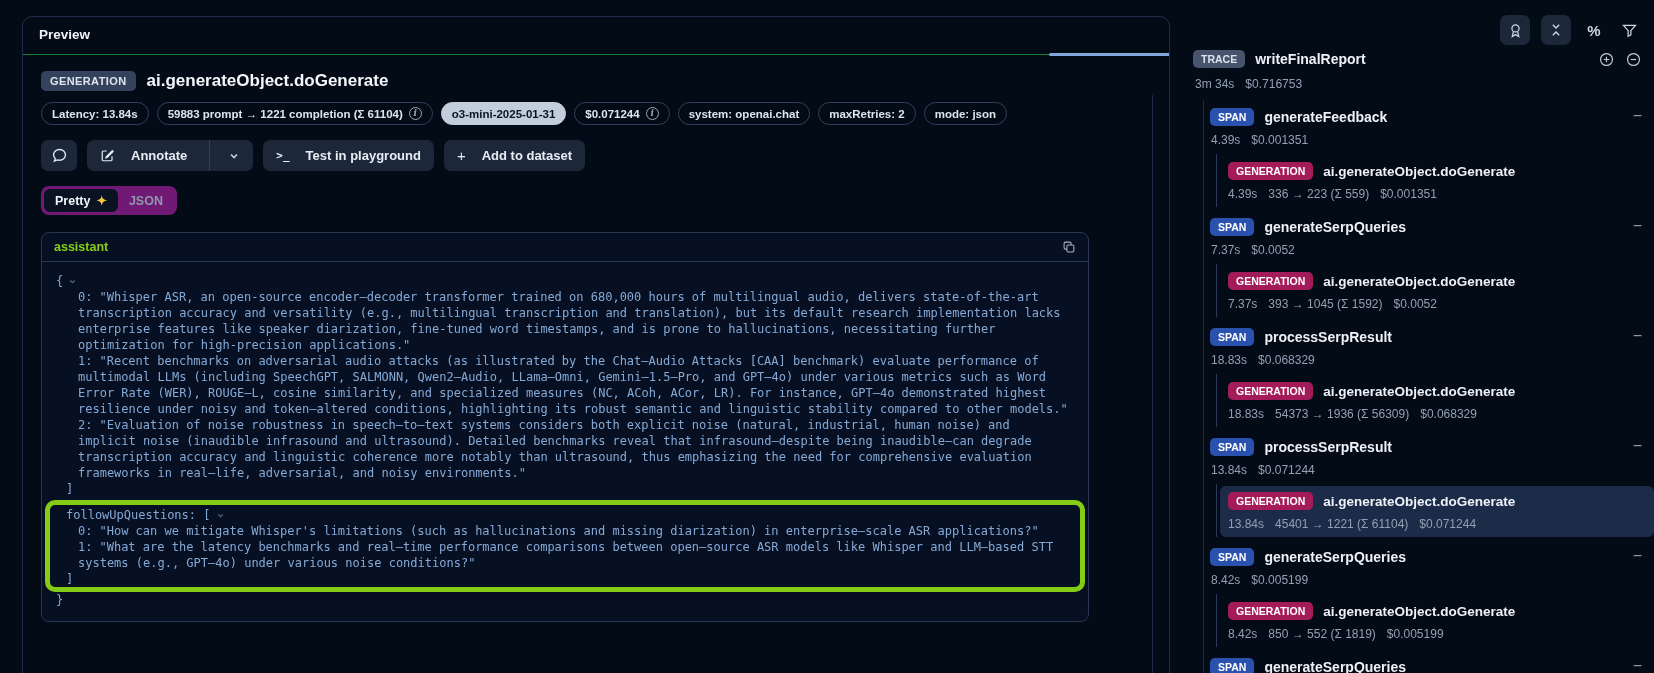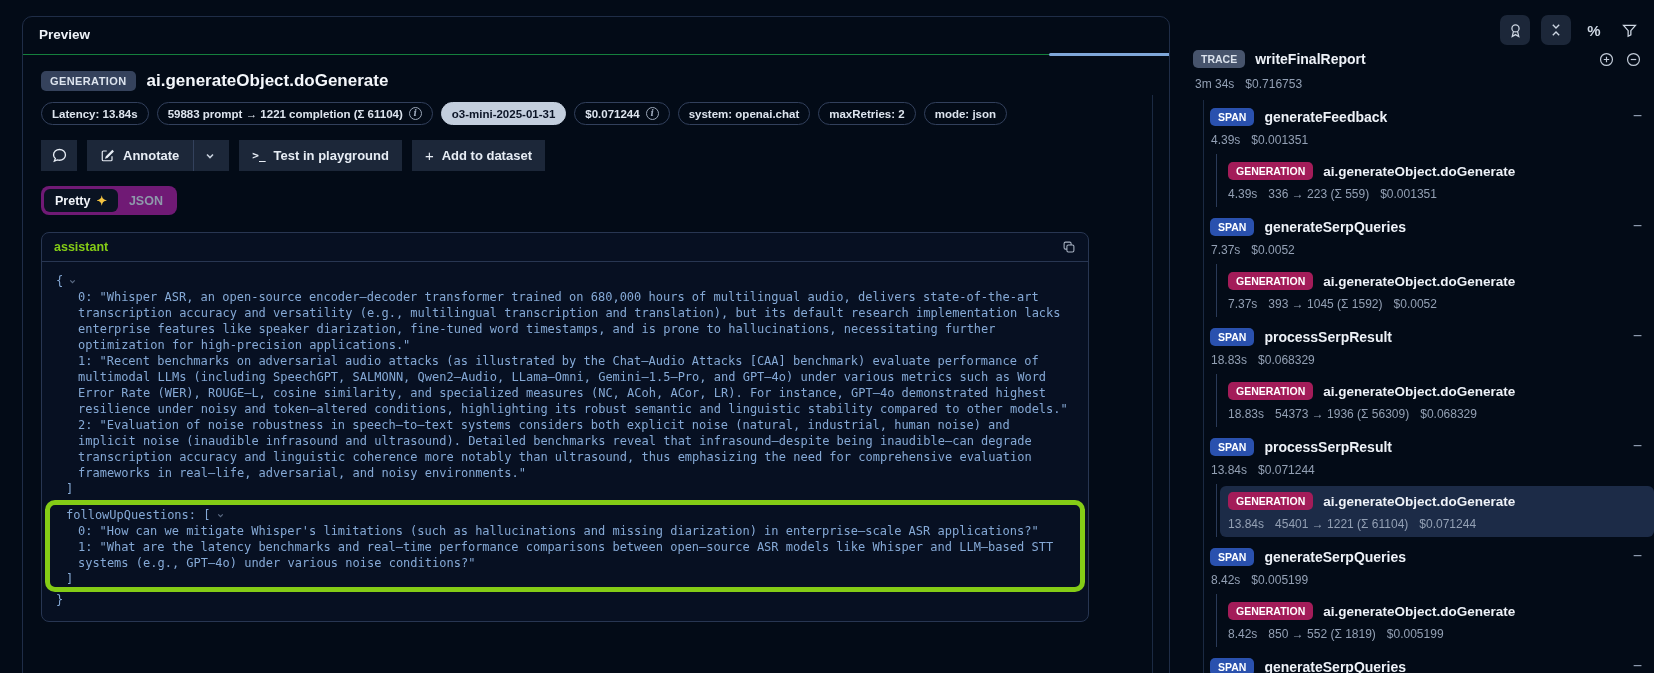--- a/index.html
+++ b/index.html
@@ -29,22 +29,22 @@
 
   .pill-row { margin-top:11px; display:flex; gap:8px; align-items:center; }
   .pill { border:1px solid #32405c; border-radius:12px; padding:3px 10px; height:23px;
     font-size:11.5px; font-weight:700; color:#dde4ee; display:flex; align-items:center; gap:6px; }
   .pill.model { background:#c3cedd; color:#0b1426; border-color:#c3cedd; }
   .info-ic { width:13px; height:13px; border:1.2px solid #9aa6b8; border-radius:50%;
     font-size:9px; line-height:11px; text-align:center; color:#9aa6b8; font-weight:700;
     font-family:"DejaVu Serif", serif; font-style:italic; }
 
   .btn-row { margin-top:15px; display:flex; gap:10px; align-items:stretch; }
-  .btn { background:#1c2739; border-radius:0; padding:0 13px; height:31px; font-size:13px;
-    font-weight:600; color:#e7edf5; display:flex; align-items:center; gap:8px; border:none; cursor:pointer; }
+  .btn { background:#1c2739; border-radius:7px; padding:0 13px; height:31px; font-size:13px;
+    font-weight:600; color:#e7edf5; display:flex; align-items:center; gap:16px; border:none; cursor:pointer; }
   .btn.icon-only { width:36px; justify-content:center; padding:0; }
   .btn .divider { width:1px; align-self:stretch; background:#33415c; margin:0 2px 0 6px; }
 
   .toggle-row { margin-top:15px; }
   .toggle { display:inline-flex; background:#701a75; border-radius:8px; padding:3px; align-items:center; }
   .toggle .seg { padding:4px 11px; font-size:12.5px; font-weight:700; border-radius:6px;
     display:flex; align-items:center; gap:6px; cursor:pointer; }
   .toggle .seg.active { background:#0a1322; color:#f2f5fa; }
   .toggle .seg.inactive { color:#8e99ab; }
 

